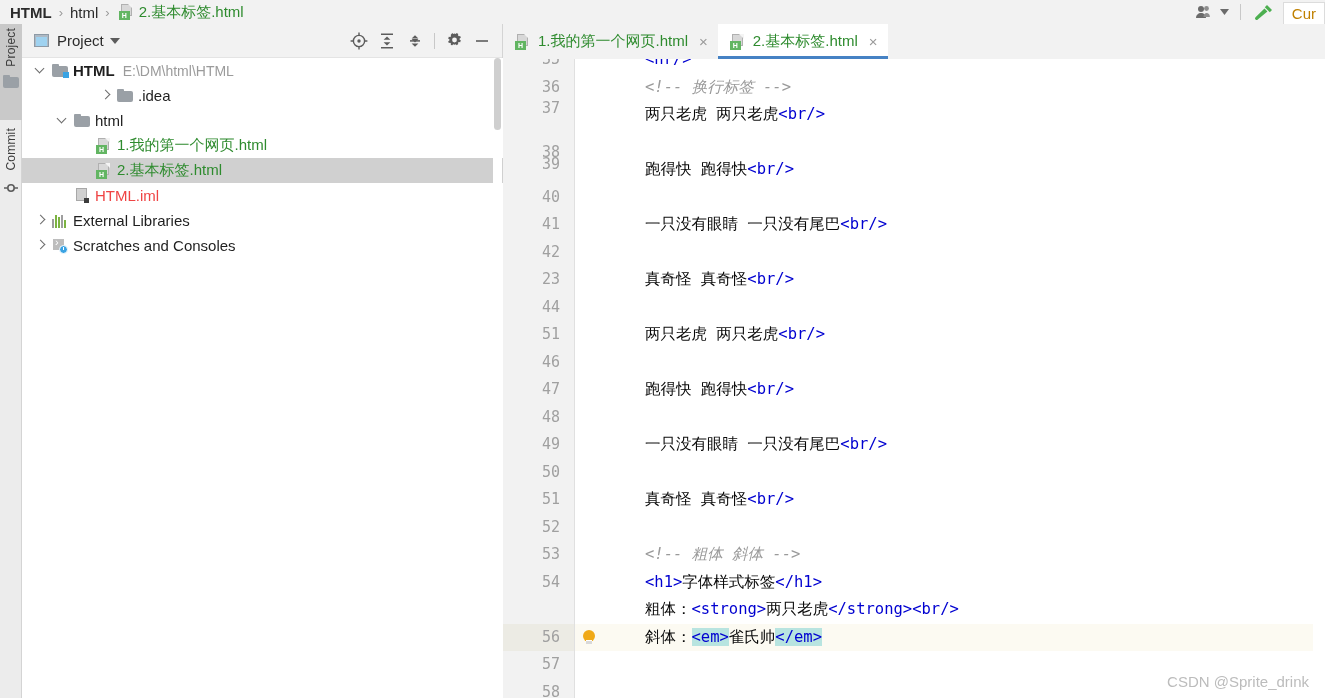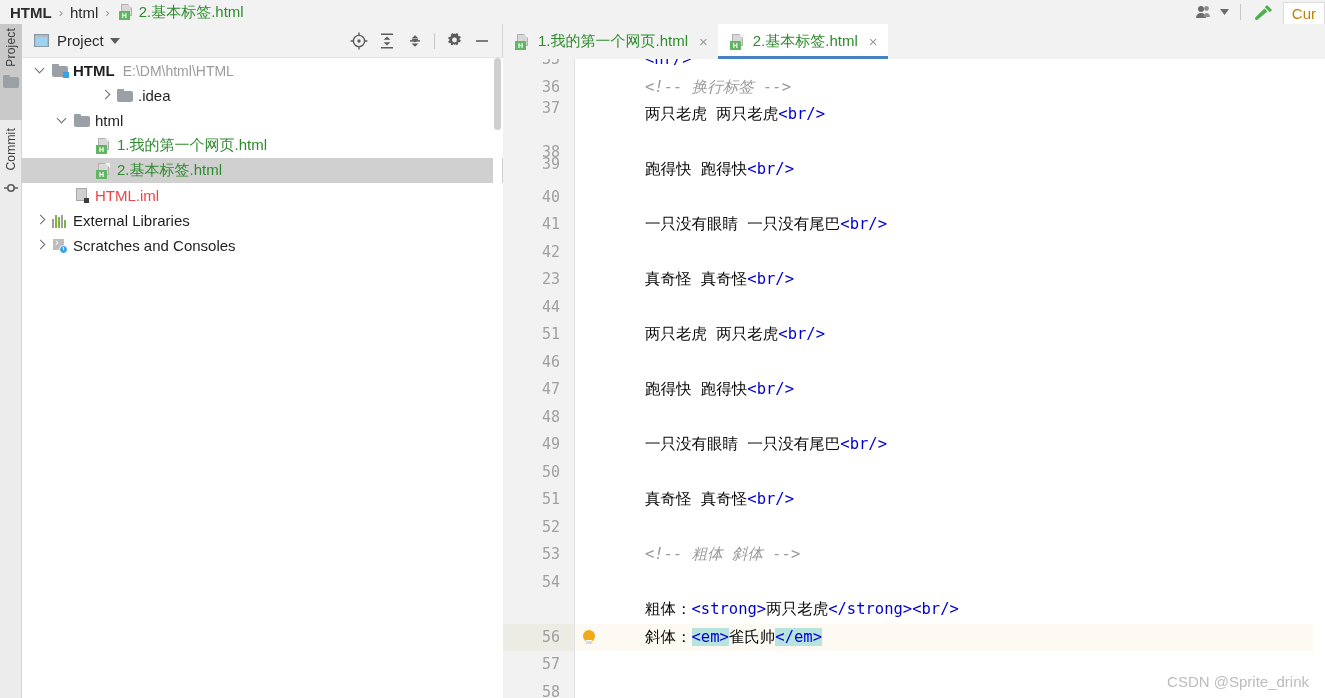--- a/index.html
+++ b/index.html
@@ -431,20 +431,21 @@
         <div class="codeline" style="top: 234.5px;"></div>
         <div class="codeline" style="top: 262px;"><span class="">两只老虎 两只老虎</span><span class="tag">&lt;br/&gt;</span></div>
         <div class="codeline" style="top: 289.5px;"></div>
         <div class="codeline" style="top: 317px;"><span class="">跑得快 跑得快</span><span class="tag">&lt;br/&gt;</span></div>
         <div class="codeline" style="top: 344.5px;"></div>
         <div class="codeline" style="top: 372px;"><span class="">一只没有眼睛 一只没有尾巴</span><span class="tag">&lt;br/&gt;</span></div>
         <div class="codeline" style="top: 399.5px;"></div>
         <div class="codeline" style="top: 427px;"><span class="">真奇怪 真奇怪</span><span class="tag">&lt;br/&gt;</span></div>
         <div class="codeline" style="top: 454.5px;"></div>
         <div class="codeline" style="top: 482px;"><span class="cmt">&lt;!-- 粗体 斜体 --&gt;</span></div>
+        <div class="codeline" style="top: 509.5px;"><span class="tag">&lt;h1&gt;</span><span class="">字体样式标签</span><span class="tag">&lt;/h1&gt;</span></div>
         <div class="codeline" style="top: 537px;"><span class="">粗体：</span><span class="tag">&lt;strong&gt;</span><span class="">两只老虎</span><span class="tag">&lt;/strong&gt;</span><span class="tag">&lt;br/&gt;</span></div>
         <div class="rowhl" style="top: 564.5px;"></div>
         <div class="codeline" style="top: 564.5px;"><span class="">斜体：</span><span class="tag sel">&lt;em&gt;</span><span class="">雀氏帅</span><span class="tag sel">&lt;/em&gt;</span></div>
         <div class="codeline" style="top: 592px;"></div>
         <div class="codeline" style="top: 619.5px;"></div>
       </div>
   </div>
   <div id="editor-rail"></div>
 </div>
 

